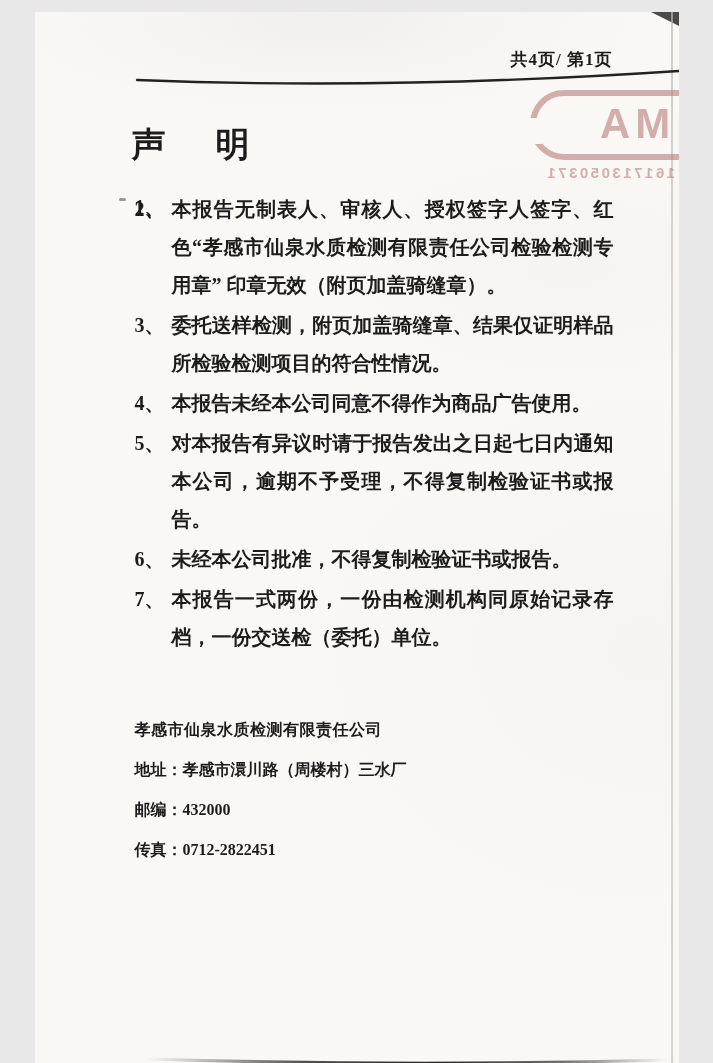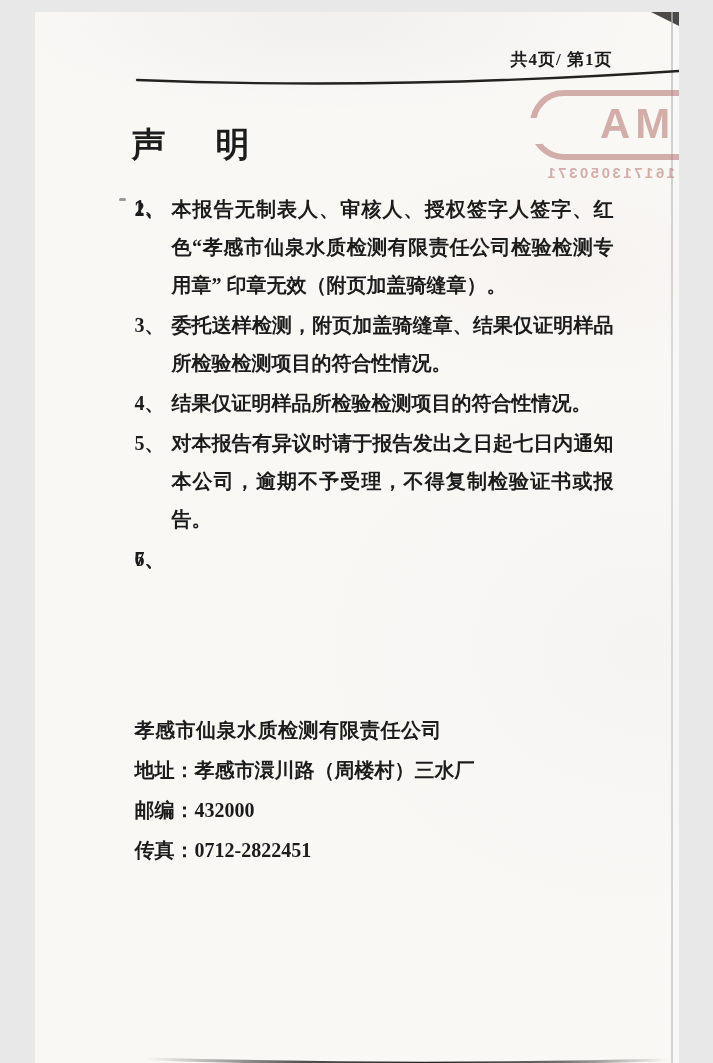--- a/index.html
+++ b/index.html
@@ -74,21 +74,21 @@
     margin:0;padding:0;list-style:none;
     font-size:20px;font-weight:600;line-height:38px;
     text-align:justify;
   }
   .statement{position:relative;padding-left:37px;margin:0 0 2px 0;}
   .statement .num{position:absolute;left:0;top:0;}
 
   
   .contact{
     position:absolute;left:100px;right:65px;top:698px;
-    font-size:20px;line-height:40px;font-weight:600;
+    font-size:16px;line-height:40px;font-weight:600;
   }
   .company{font-weight:700;letter-spacing:.5px;}
   .contact-line{white-space:nowrap;}
 </style>
 </head>
 <body>
 
 <div class="page">
 
   <div class="corner-wedge"></div>
@@ -118,31 +118,33 @@
     <li class="statement">
       <span class="num">2、</span>
       <span class="txt">本报告无制表人、审核人、授权签字人签字、红色“孝感市仙泉水质检测有限责任公司检验检测专用章” 印章无效（附页加盖骑缝章）。</span>
     </li>
     <li class="statement">
       <span class="num">3、</span>
       <span class="txt">委托送样检测，附页加盖骑缝章、结果仅证明样品所检验检测项目的符合性情况。</span>
     </li>
     <li class="statement">
       <span class="num">4、</span>
-      <span class="txt">结果仅证明样品所检验检测项目的符合性情况。</span>
+      <span class="txt">本报告未经本公司同意不得作为商品广告使用。</span>
     </li>
     <li class="statement">
       <span class="num">5、</span>
       <span class="txt">对本报告有异议时请于报告发出之日起七日内通知本公司，逾期不予受理，不得复制检验证书或报告。</span>
     </li>
     <li class="statement">
       <span class="num">6、</span>
+      <span class="txt">未经本公司批准，不得复制检验证书或报告。</span>
     </li>
     <li class="statement">
       <span class="num">7、</span>
+      <span class="txt">本报告一式两份，一份由检测机构同原始记录存档，一份交送检（委托）单位。</span>
     </li>
   </ol>
 
   <div class="contact">
     <div class="company">孝感市仙泉水质检测有限责任公司</div>
     <div class="contact-line">
       <span>地址：</span><span>孝感市澴川路（周楼村）三水厂</span>
     </div>
     <div class="contact-line">
       <span>邮编：</span><span>432000</span>

